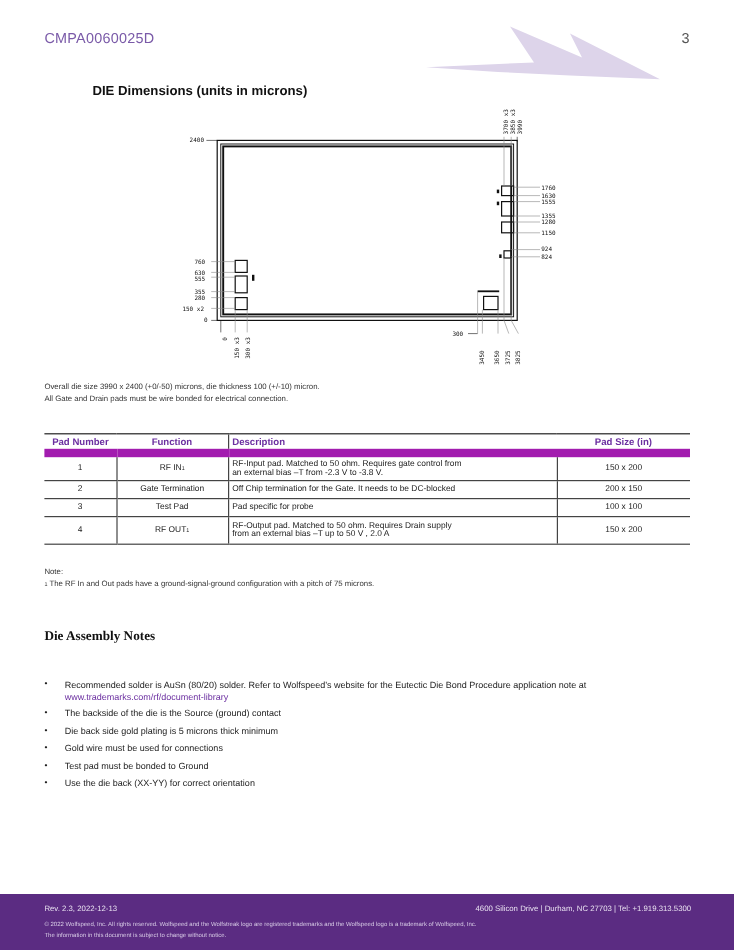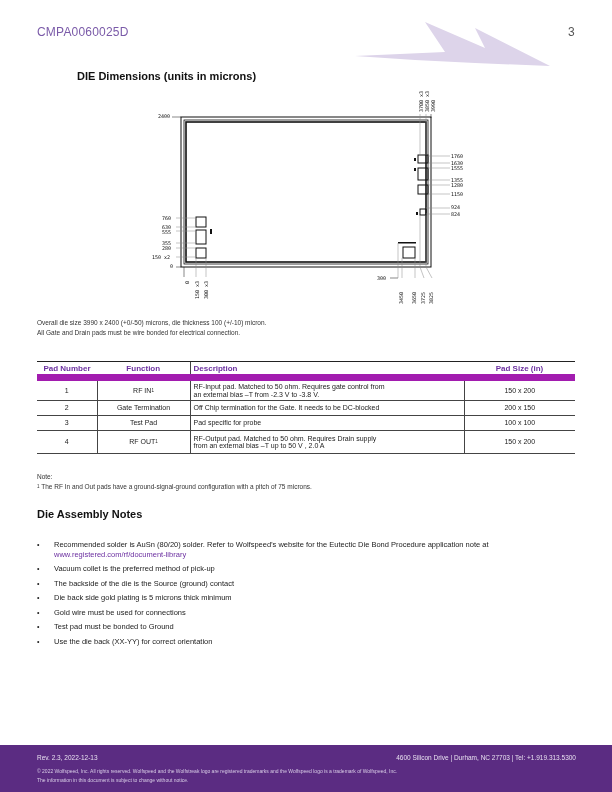--- a/index.html
+++ b/index.html
@@ -13,21 +13,21 @@
   .dim-text { position:absolute; left:37px; top:318px; font-size:6.5px; line-height:10px; color:#333; }
   table.pads { position:absolute; left:37px; top:361px; width:538px; border-collapse:collapse; font-size:7px; color:#222; }
   table.pads th { color:#6b2fa0; font-weight:bold; font-size:8px; height:16px; border-top:1px solid #222; border-bottom:7px solid #a21caf; }
   table.pads td { border-bottom:1px solid #444; height:15px; line-height:7.5px; padding:2px 3px; }
   table.pads td.desc, table.pads th.desc { text-align:left; border-left:1px solid #444; padding-left:3px; }
   table.pads td.c, table.pads th.c { text-align:center; }
   table.pads td.sz, table.pads th.sz { border-left:1px solid #444;margin-top:22px; }
   table.pads tr.tall td { height:23px; }
   sup { font-size:4.5px; vertical-align:top; }
   .note { position:absolute; left:37px; top:472px; font-size:6.5px; line-height:10px; color:#333; }
-  .bullets { position:absolute; left:37px; top:540px; font-size:7.5px; color:#222; list-style:none; }
+  .bullets { position:absolute; left:37px; top:566px; font-size:7.5px; color:#222; list-style:none; }
   .bullets li { position:relative; padding-left:17px; line-height:9.5px; margin-bottom:5px; }
   .bullets li::before { content:"\2022"; position:absolute; left:0; top:0; font-size:7px; }
   .link { color:#6b2fa0; }
   .footer { position:absolute; left:0; top:745px; width:612px; height:47px; background:#5b2c82; color:#e8e0f0; }
   .footer .rev { position:absolute; left:37px; top:9px; font-size:6.5px; }
   .footer .addr { position:absolute; right:36px; top:9px; font-size:6.5px; }
   .footer .copy { position:absolute; left:37px; top:22px; font-size:5px; line-height:8.5px; color:#d8cce6; }
   svg text { font-family:"DejaVu Sans Mono", monospace; }
 </style>
 </head>
@@ -195,24 +195,23 @@
       <td class="c sz">150 x 200</td>
     </tr>
   </tbody>
 </table>
 
 <div class="note">
   <div>Note:</div>
   <div><sup>1</sup><span> The RF In and Out pads have a ground-signal-ground configuration with a pitch of 75 microns.</span></div>
 </div>
 
-<div class="section-title" style="top:508px;">Die Assembly Notes</div>
+<div class="section-title" style="top:524px;font-family:Liberation Serif, serif;">Die Assembly Notes</div>
 <ul class="bullets">
-  <li><span>Recommended solder is AuSn (80/20) solder. Refer to Wolfspeed’s website for the Eutectic Die Bond Procedure application note at</span><br><span class="link">www.registered.com/rf/document-library</span></li>
-  <li>Vacuum collet is the preferred method of pick-up</li>
+  <li><span>Recommended solder is AuSn (80/20) solder. Refer to Wolfspeed’s website for the Eutectic Die Bond Procedure application note at</span><br><span class="link">www.trademarks.com/rf/document-library</span></li>
   <li>The backside of the die is the Source (ground) contact</li>
   <li>Die back side gold plating is 5 microns thick minimum</li>
   <li>Gold wire must be used for connections</li>
   <li>Test pad must be bonded to Ground</li>
   <li>Use the die back (XX-YY) for correct orientation</li>
 </ul>
 
 <div class="footer">
   <div class="rev">Rev. 2.3, 2022-12-13</div>
   <div class="addr">4600 Silicon Drive  |  Durham, NC 27703  |  Tel: +1.919.313.5300</div>

